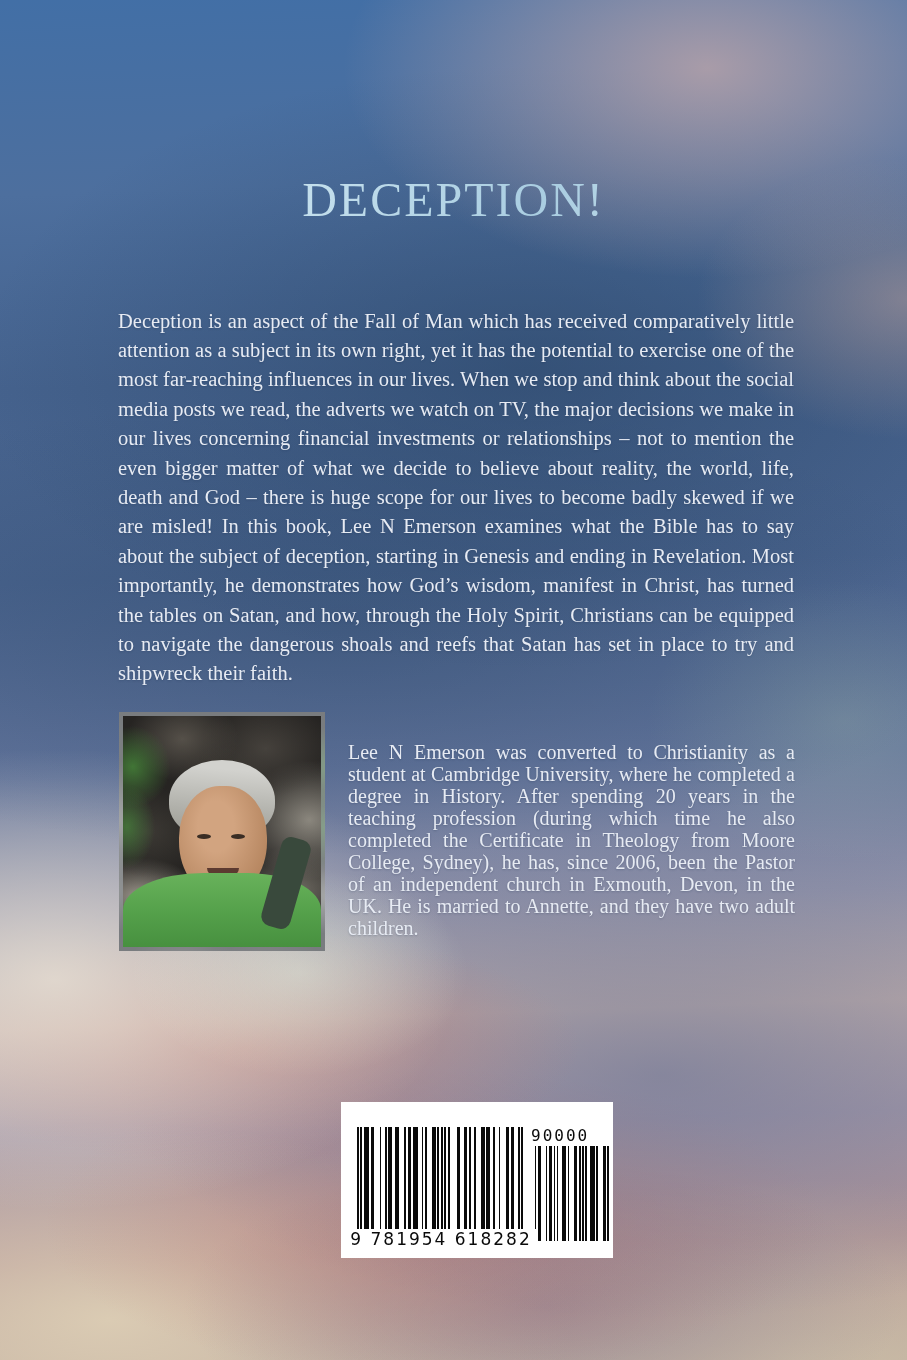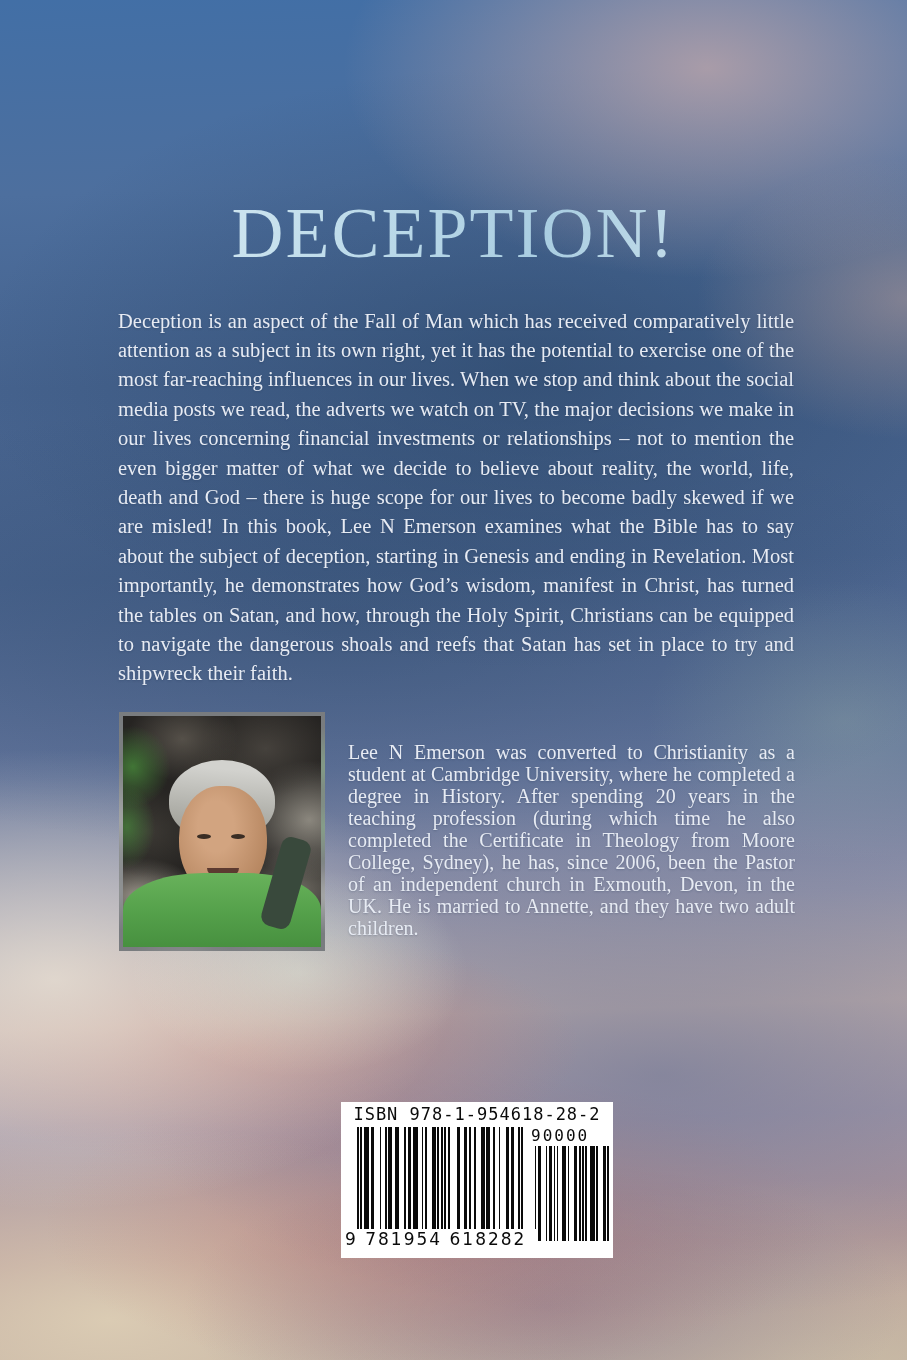--- a/index.html
+++ b/index.html
@@ -17,22 +17,22 @@
       radial-gradient(ellipse 480px 170px at 27% 77%, rgba(200,122,110,0.50), transparent 70%),
       radial-gradient(ellipse 760px 340px at 73% 79%, rgba(100,112,146,0.55), transparent 72%),
       radial-gradient(ellipse 560px 220px at 48% 90%, rgba(193,118,105,0.45), transparent 70%),
       radial-gradient(ellipse 500px 200px at 60% 96%, rgba(122,110,142,0.50), transparent 72%),
       radial-gradient(ellipse 620px 260px at 12% 97%, rgba(222,208,182,0.90), transparent 75%),
       radial-gradient(ellipse 600px 240px at 88% 100%, rgba(203,190,168,0.75), transparent 75%),
       linear-gradient(178deg,#426fa6 0%,#4d6f9e 14%,#45628d 28%,#4a648e 42%,#62749b 56%,#8f91a8 66%,#bfadab 74%,#a79aa9 82%,#b29496 91%,#c0ae9e 100%);
   }
   .title{
     position:absolute;left:0;top:172px;width:100%;
-    text-align:center;font-size:72px;font-weight:400;letter-spacing:2px;
-    color:#cde5ef;text-shadow:0 0 8px rgba(190,225,245,0.30);margin-top:20px;
+    text-align:center;font-size:48px;font-weight:400;letter-spacing:2px;
+    color:#cde5ef;text-shadow:0 0 8px rgba(190,225,245,0.30);
   }
   @supports (-webkit-background-clip:text){
     .title{
       background:linear-gradient(100deg,#e8f3f6 0%,#c2deec 35%,#a9cde1 60%,#e9f3f6 100%);
       -webkit-background-clip:text;background-clip:text;color:transparent;text-shadow:none;
     }
   }
   .synopsis{
     position:absolute;left:118px;top:286px;width:676px;
     font-size:20.5px;line-height:29.4px;text-align:justify;
@@ -72,21 +72,21 @@
   }
   .barcode-box{
     position:absolute;left:341px;top:1102px;width:272px;height:156px;background:#ffffff;
     font-family:"DejaVu Sans Mono","Liberation Mono",monospace;color:#0a0a0a;
   }
   .isbn-label{position:absolute;left:0;top:2px;width:100%;text-align:center;
     font-size:17px;letter-spacing:1px;white-space:nowrap;}
   .ean-svg{position:absolute;left:16px;top:25px;width:166px;height:114px;shape-rendering:crispEdges;}
   .ean-digits{position:absolute;left:4px;top:127px;width:192px;background:#fff;
     font-family:"DejaVu Sans","Liberation Sans",sans-serif;
-    font-size:17px;letter-spacing:2px;text-align:left;white-space:nowrap;}
+    font-size:17px;letter-spacing:2px;text-align:center;white-space:nowrap;}
   .price-code{position:absolute;left:190px;top:24px;width:80px;text-align:left;
     font-size:16px;letter-spacing:2px;}
   .addon-svg{position:absolute;left:192px;top:44px;width:76px;height:95px;shape-rendering:crispEdges;}
 </style>
 </head>
 <body>
 
 <div class="cover">
 
   <div class="title">DECEPTION!</div>
@@ -101,21 +101,20 @@
         <div class="eye r"></div>
         <div class="mouth"></div>
       </div>
       <div class="shirt"></div>
       <div class="strap"></div>
     </div>
     <p class="bio">Lee N Emerson was converted to Christianity as a student at Cambridge University, where he completed a degree in History. After spending 20 years in the teaching profession (during which time he also completed the Certificate in Theology from Moore College, Sydney), he has, since 2006, been the Pastor of an independent church in Exmouth, Devon, in the UK. He is married to Annette, and they have two adult children.</p>
   </div>
 
   <div class="barcode-box">
-    <div class="isbn-label">ISBN 978-1-954618-28-2</div>
     <div class="price-code">90000</div>
     <svg class="ean-svg" id="ean-svg" xmlns="http://www.w3.org/2000/svg" viewBox="0 0 95 100" preserveAspectRatio="none">
         <rect x="0" y="0" width="1" height="100" fill="#0a0a0a"></rect>
         <rect x="2" y="0" width="1" height="100" fill="#0a0a0a"></rect>
         <rect x="4" y="0" width="3" height="100" fill="#0a0a0a"></rect>
         <rect x="8" y="0" width="2" height="100" fill="#0a0a0a"></rect>
         <rect x="13" y="0" width="1" height="100" fill="#0a0a0a"></rect>
         <rect x="16" y="0" width="1" height="100" fill="#0a0a0a"></rect>
         <rect x="18" y="0" width="2" height="100" fill="#0a0a0a"></rect>
         <rect x="22" y="0" width="2" height="100" fill="#0a0a0a"></rect>

